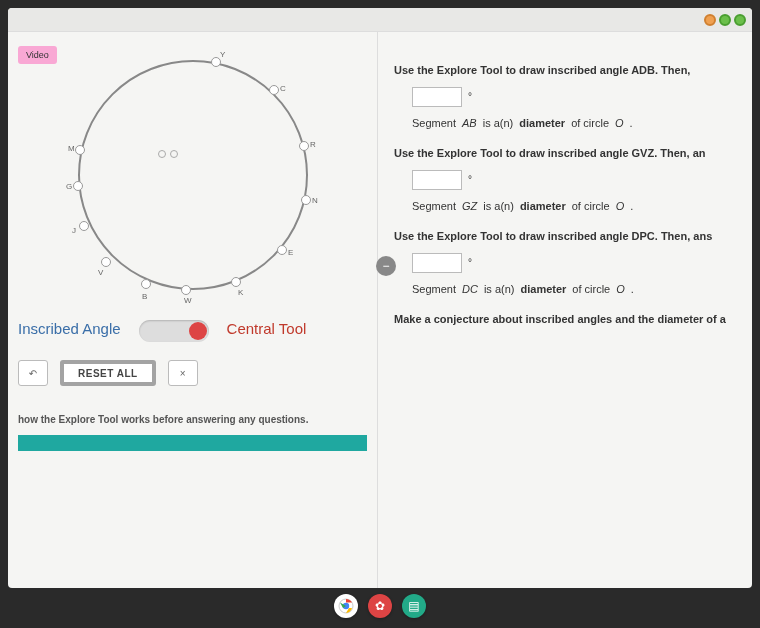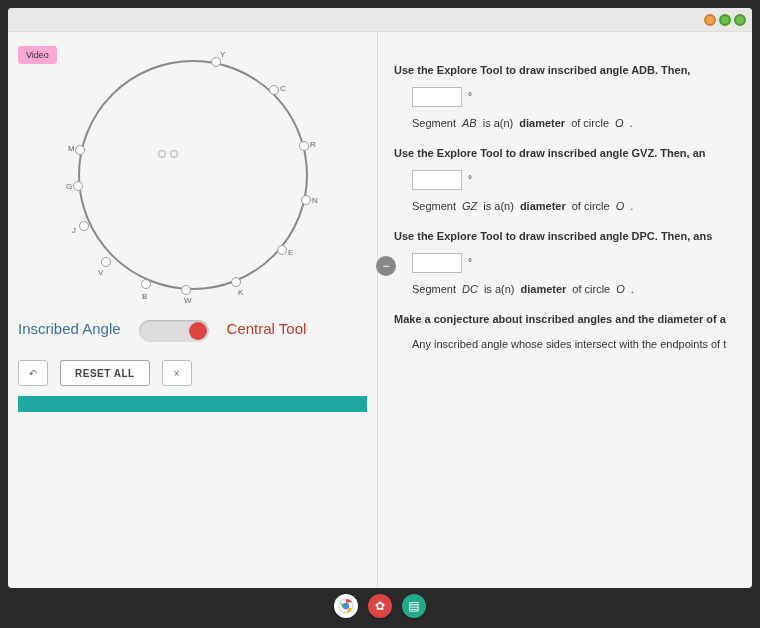--- a/index.html
+++ b/index.html
@@ -20,21 +20,21 @@
 .pl{position:absolute;font-size:8px;color:#666}
 .ctr{position:absolute;left:170px;top:80px;display:flex;gap:4px}
 .ctr .c{width:8px;height:8px;border:1px solid #aaa;border-radius:50%}
 .toggle-row{display:flex;align-items:flex-start;gap:18px;margin-top:30px;font-size:15px}
 .lab-l{color:#3a6ea8}
 .lab-r{color:#c0392b}
 .tgl{width:70px;height:22px;background:#ddd;border-radius:11px;position:relative;box-shadow:inset 0 1px 2px rgba(0,0,0,.2)}
 .tgl .knob{position:absolute;right:2px;top:2px;width:18px;height:18px;background:#d44;border-radius:50%}
 .btns{display:flex;gap:12px;margin-top:18px}
 .sq{width:30px;height:26px;border:1px solid #bbb;background:#fff;border-radius:3px;font-size:10px;color:#666;display:flex;align-items:center;justify-content:center}
-.rst{height:26px;padding:0 14px;border:1px solid #a3a3a3;background:#fff;border-radius:3px;font-size:10px;font-weight:bold;letter-spacing:.5px;color:#444}
+.rst{height:26px;padding:0 14px;border:4px solid #a3a3a3;background:#fff;border-radius:3px;font-size:10px;font-weight:bold;letter-spacing:.5px;color:#444}
 .hint{font-size:10px;color:#555;font-weight:bold;margin-top:28px}
 .tealbar{height:16px;background:#1fa8a0;margin-top:10px}
 .right{flex:1;padding:16px 4px 10px 16px;overflow:hidden;font-size:11px;color:#333;line-height:1.5}
 .prompt{font-weight:bold;margin:14px 0 8px 0;font-size:11px}
 .sub{margin:8px 0 8px 18px;display:flex;align-items:center;gap:6px;flex-wrap:wrap}
 .inp{width:50px;height:20px;border:1px solid #bbb;background:#fff;display:inline-block}
 .deg{font-size:10px}
 .it{font-style:italic}
 .b{font-weight:bold}
 .divider{width:20px;height:20px;border-radius:50%;background:#888;color:#fff;display:flex;align-items:center;justify-content:center;font-size:12px;position:absolute;left:368px;top:248px}
@@ -92,20 +92,21 @@
         <div class="tgl">
             <div class="knob"></div>
           </div>
         <span class="lab-r">Central Tool</span>
       </div>
       <div class="btns">
         <button class="sq">↶</button>
         <button class="rst">RESET ALL</button>
         <button class="sq">×</button>
       </div>
+      <div class="hint">how the Explore Tool works before answering any questions.</div>
       <div class="tealbar"></div>
     </div>
 
     <div class="right">
       <div class="prompt"><span>Use the Explore Tool to draw inscribed angle ADB. Then,</span></div>
       <div class="sub">
         <span class="inp"></span>
         <span class="deg">°</span>
       </div>
       <div class="sub">
@@ -142,21 +143,20 @@
         <span>Segment </span>
           <span class="it">DC</span>
           <span> is a(n) </span>
           <span class="b">diameter</span>
           <span> of circle </span>
           <span class="it">O</span>
           <span>.</span>
       </div>
 
       <div class="prompt">Make a conjecture about inscribed angles and the diameter of a</div>
-      <div class="sub" style="margin-left:18px">Any inscribed angle whose sides intersect with the endpoints of t</div>
     </div>
   </div>
   <div class="divider">−</div>
 </div>
 
 <div class="dock">
   <div class="dico">
       <svg width="16" height="16" viewBox="0 0 16 16">
         <circle cx="8" cy="8" r="7" fill="#fff" stroke="#ccc"></circle>
         <circle cx="8" cy="8" r="3.2" fill="#4285f4"></circle>

